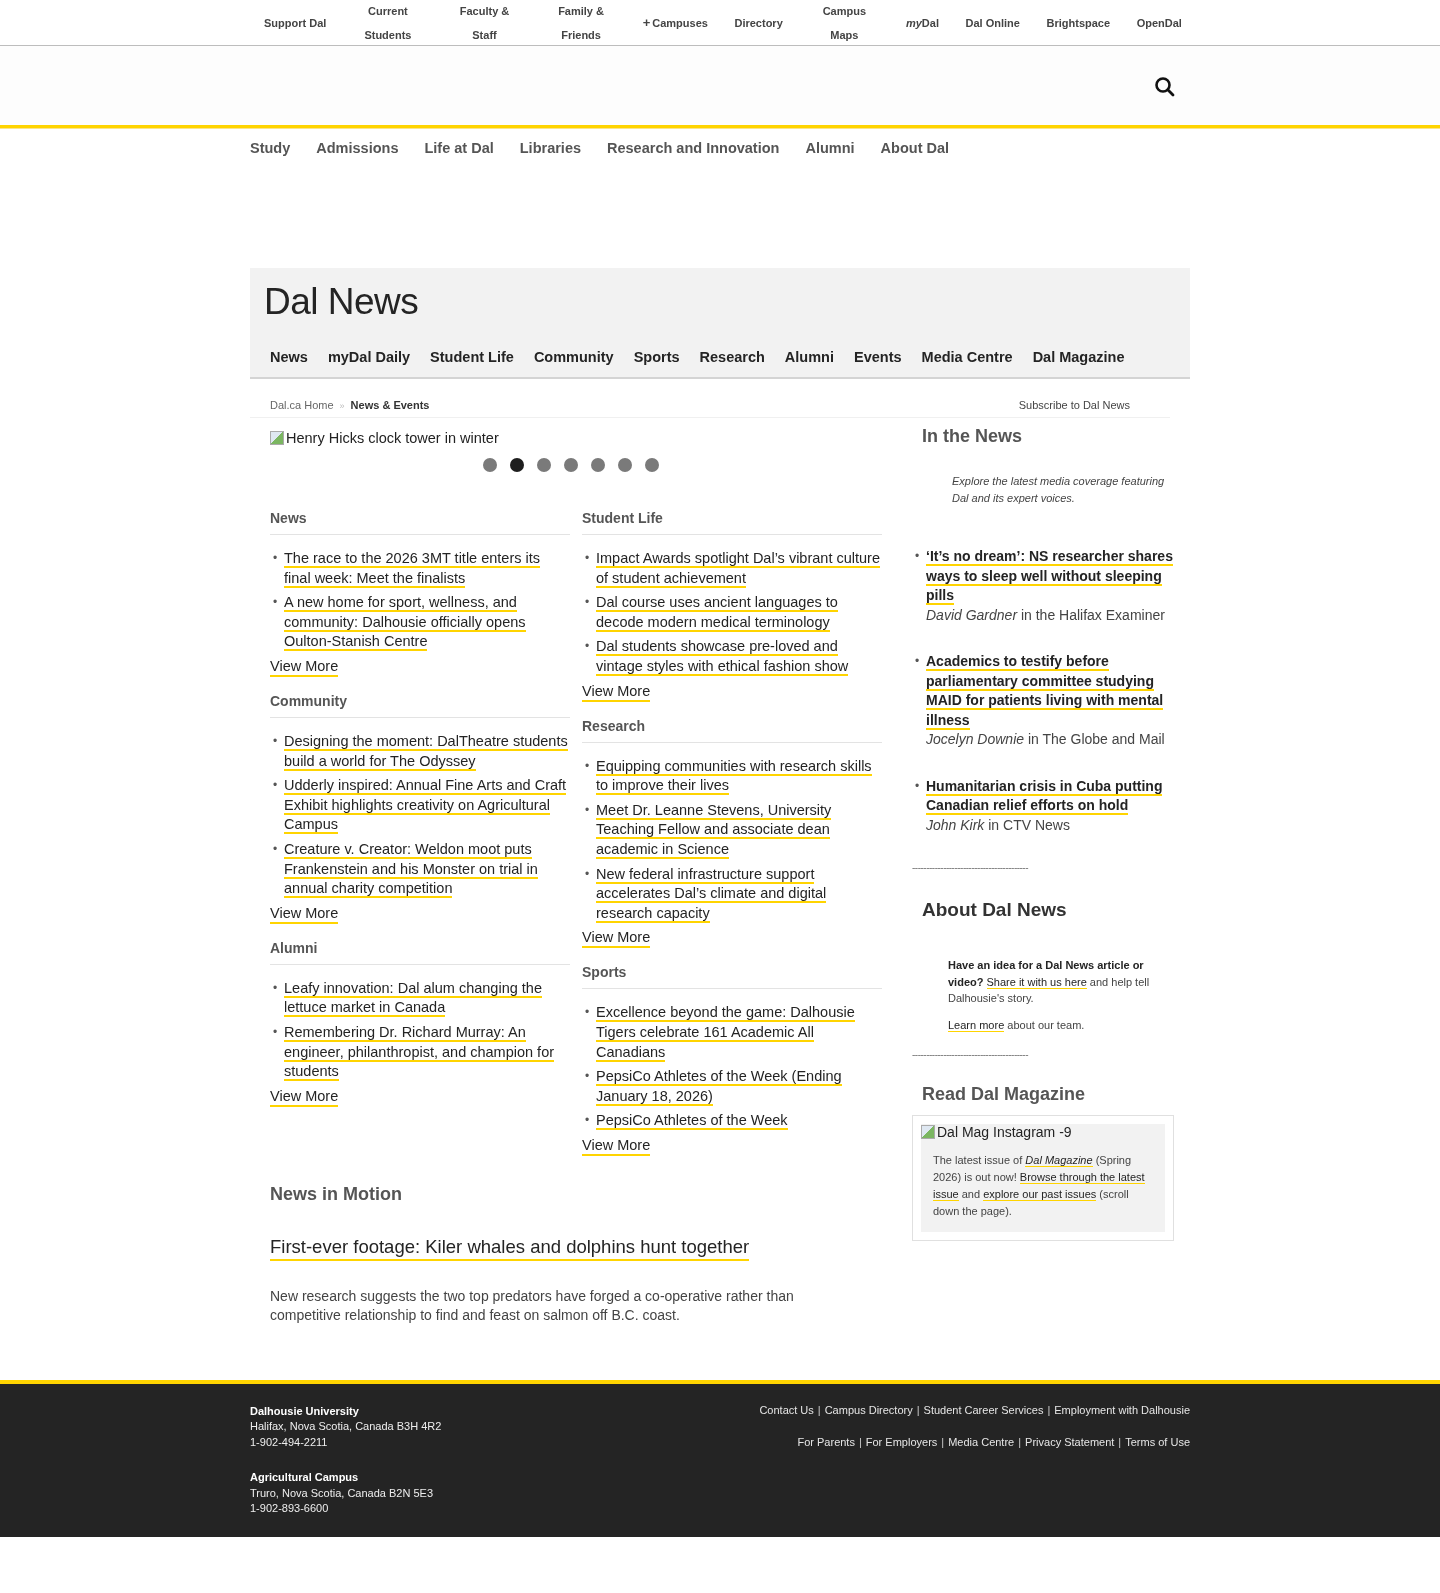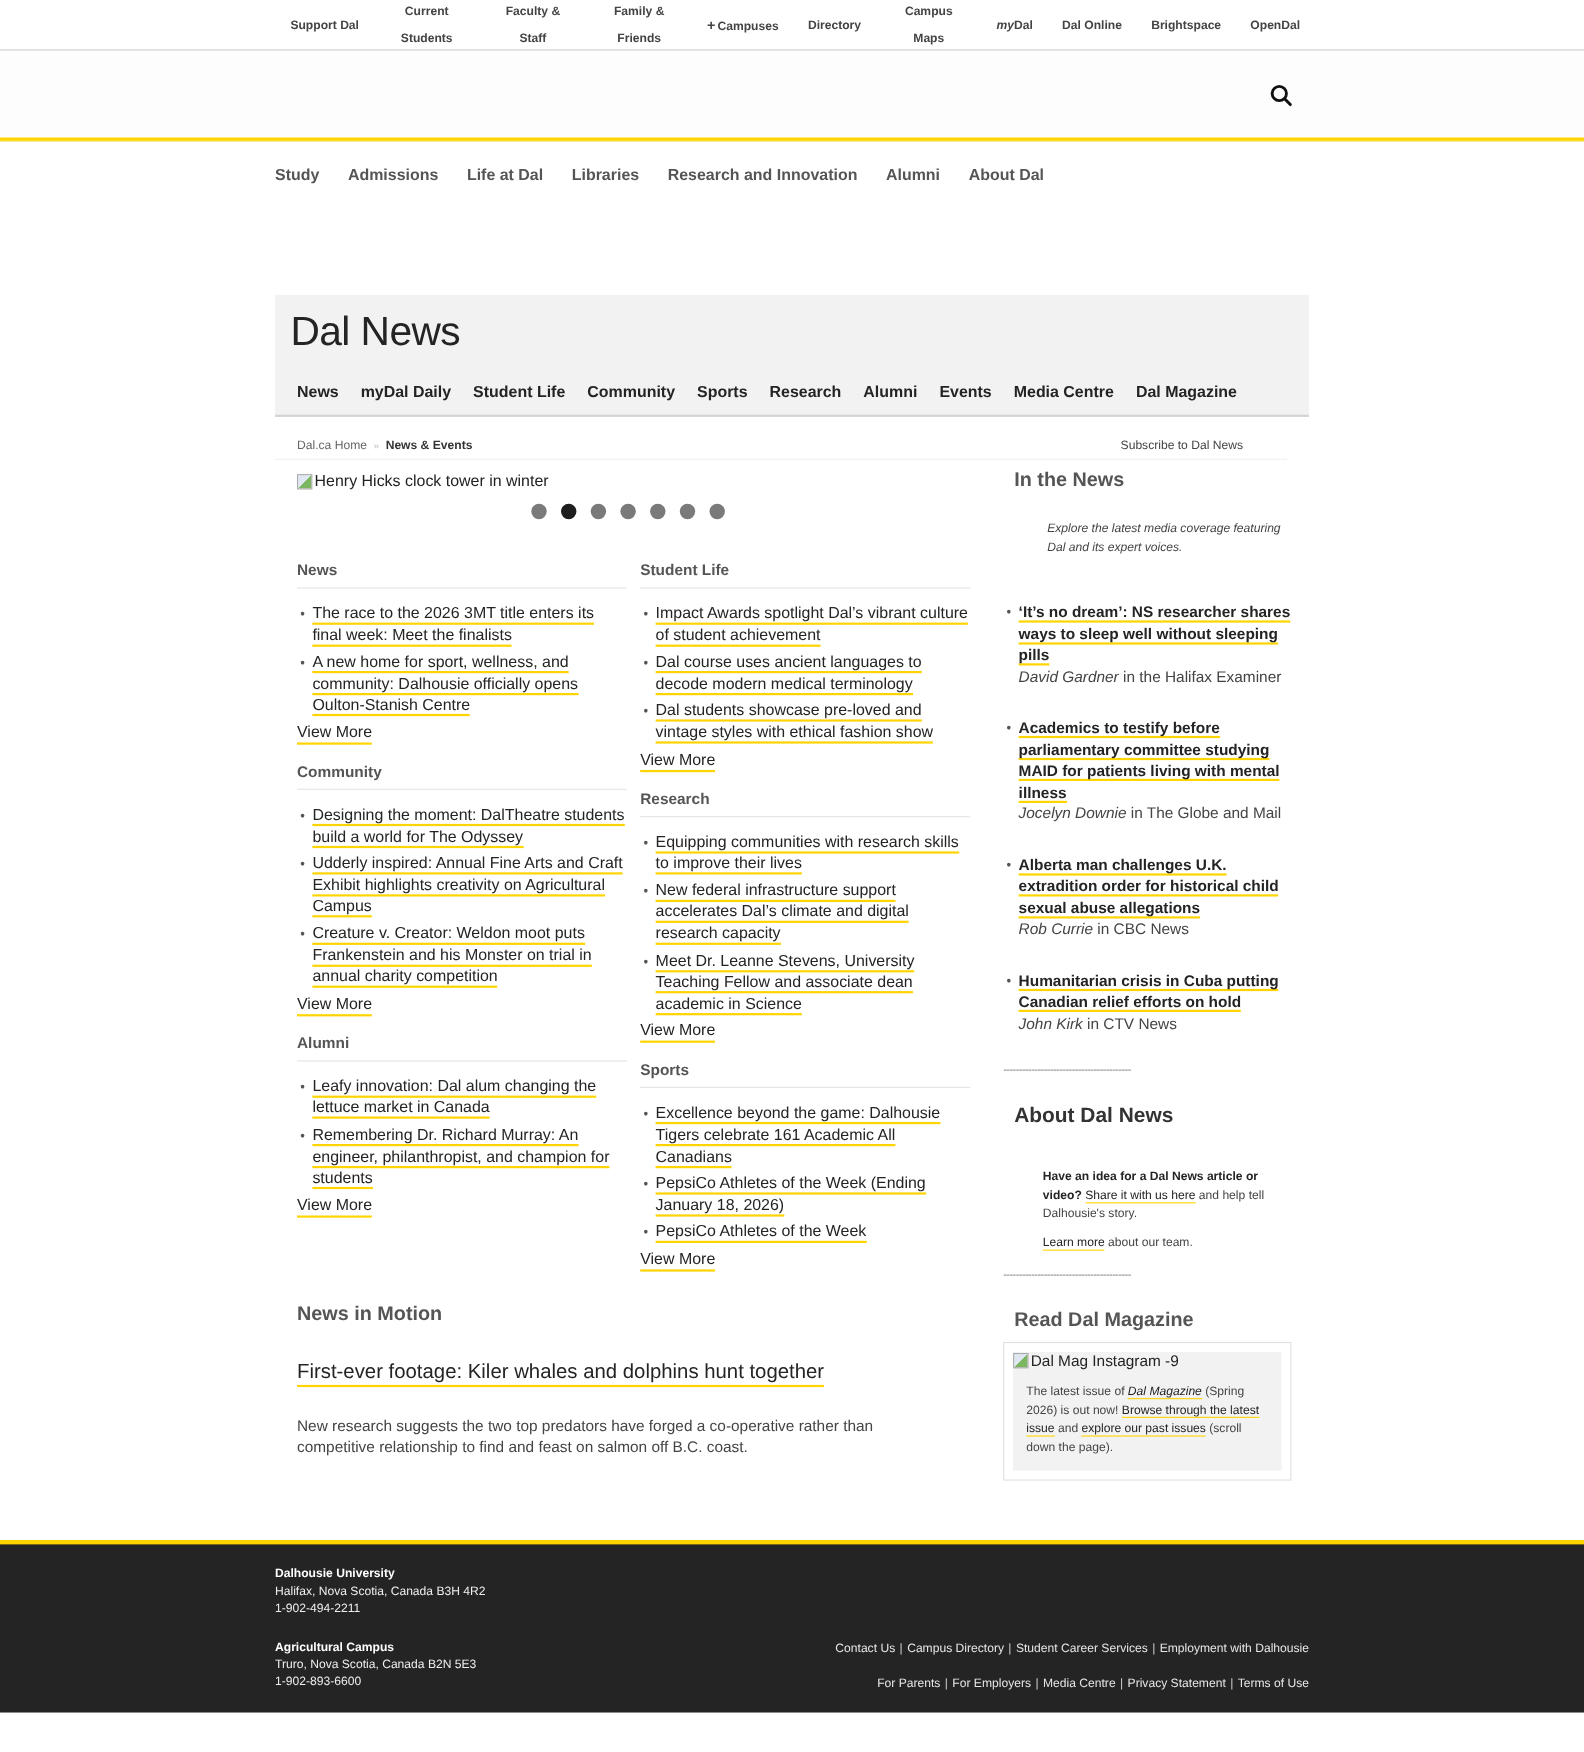--- a/index.html
+++ b/index.html
@@ -1,18 +1,18 @@
 <!DOCTYPE html>
 <html><head>
 <meta charset="utf-8">
 <style>
   * { box-sizing: border-box; margin: 0; padding: 0; }
   html, body { width: 1440px; background: #fff; color: #242424; font-family: "Liberation Sans", sans-serif; }
   a { color: inherit; text-decoration: none; }
-  .wrap { width: 940px; margin: 0 auto; position: relative; align-items: flex-end; }
+  .wrap { width: 940px; margin: 0 auto; position: relative; }
 
   
   .utility { height: 46px; border-bottom: 1px solid #bdbdbd; background: #fff; }
   .utility .wrap { display: flex; align-items: center; height: 46px; justify-content: space-between; padding: 0 8px 0 14px; }
   .util-item { font-size: 11px; font-weight: bold; color: #444; text-align: center; line-height: 24px; max-width: 70px; }
   .util-item.wide { max-width: none; }
   .util-item i { font-style: italic; }
   .plus { font-size: 13px; font-weight: bold; margin-right: 2px; }
 
   
@@ -215,22 +215,22 @@
               <li><a class="ul-link" href="#">Impact Awards spotlight Dal’s vibrant culture of student achievement</a></li>
               <li><a class="ul-link" href="#">Dal course uses ancient languages to decode modern medical terminology</a></li>
               <li><a class="ul-link" href="#">Dal students showcase pre-loved and vintage styles with ethical fashion show</a></li>
             </ul>
             <a class="viewmore" href="#">View More</a>
           </div>
           <div class="sec">
             <div class="sec-title">Research</div>
             <ul>
               <li><a class="ul-link" href="#">Equipping communities with research skills to improve their lives</a></li>
+              <li><a class="ul-link" href="#">Meet Dr. Leanne Stevens, University Teaching Fellow and associate dean academic in Science</a></li>
               <li><a class="ul-link" href="#">New federal infrastructure support accelerates Dal’s climate and digital research capacity</a></li>
-              <li><a class="ul-link" href="#">Meet Dr. Leanne Stevens, University Teaching Fellow and associate dean academic in Science</a></li>
             </ul>
             <a class="viewmore" href="#">View More</a>
           </div>
           <div class="sec">
             <div class="sec-title">Sports</div>
             <ul>
               <li><a class="ul-link" href="#">Excellence beyond the game: Dalhousie Tigers celebrate 161 Academic All Canadians</a></li>
               <li><a class="ul-link" href="#">PepsiCo Athletes of the Week (Ending January 18, 2026)</a></li>
               <li><a class="ul-link" href="#">PepsiCo Athletes of the Week</a></li>
             </ul>
@@ -245,21 +245,20 @@
         <p>New research suggests the two top predators have forged a co-operative rather than competitive relationship to find and feast on salmon off B.C. coast.</p>
       </div>
     </div>
 
     <aside class="rightcol">
       <div class="rc-title" style="margin-top:8px">In the News</div>
       <div class="itn-intro">Explore the latest media coverage featuring Dal and its expert voices.</div>
       <ul class="itn-list">
         <li><a class="t" href="#">‘It’s no dream’: NS researcher shares ways to sleep well without sleeping pills</a><span class="src"><i>David Gardner</i><span> in the Halifax Examiner</span></span></li>
         <li><a class="t" href="#">Academics to testify before parliamentary committee studying MAID for patients living with mental illness</a><span class="src"><i>Jocelyn Downie</i><span> in The Globe and Mail</span></span></li>
-        <li><a class="t" href="#">Alberta man challenges U.K. extradition order for historical child sexual abuse allegations</a><span class="src"><i>Rob Currie</i><span> in CBC News</span></span></li>
         <li><a class="t" href="#">Humanitarian crisis in Cuba putting Canadian relief efforts on hold</a><span class="src"><i>John Kirk</i><span> in CTV News</span></span></li>
       </ul>
 
       <div class="dashline">-----------------------------------------</div>
 
       <div class="about">
         <h3>About Dal News</h3>
         <p class="first"><b>Have an idea for a Dal News article or video?</b> <a class="ln" href="#">Share it with us here</a><span> and help tell Dalhousie's story.</span></p>
         <p><a class="ln" href="#">Learn more</a><span> about our team.</span></p>
       </div>

